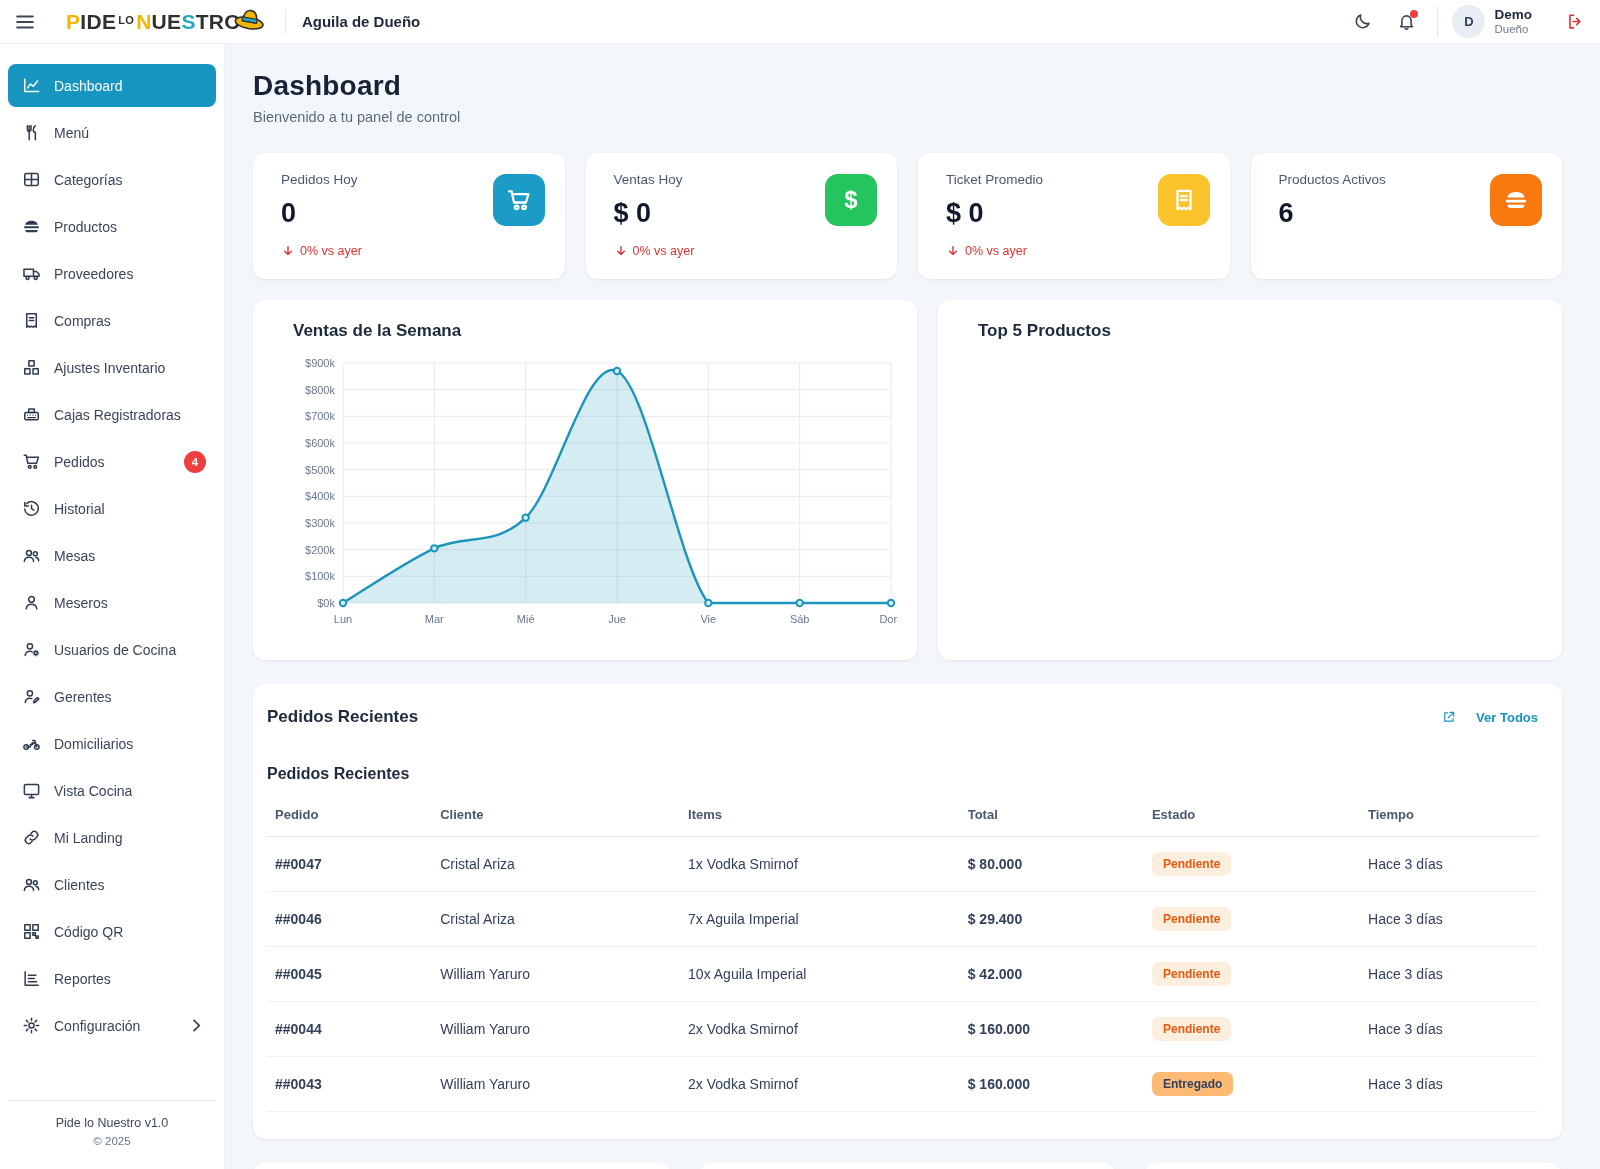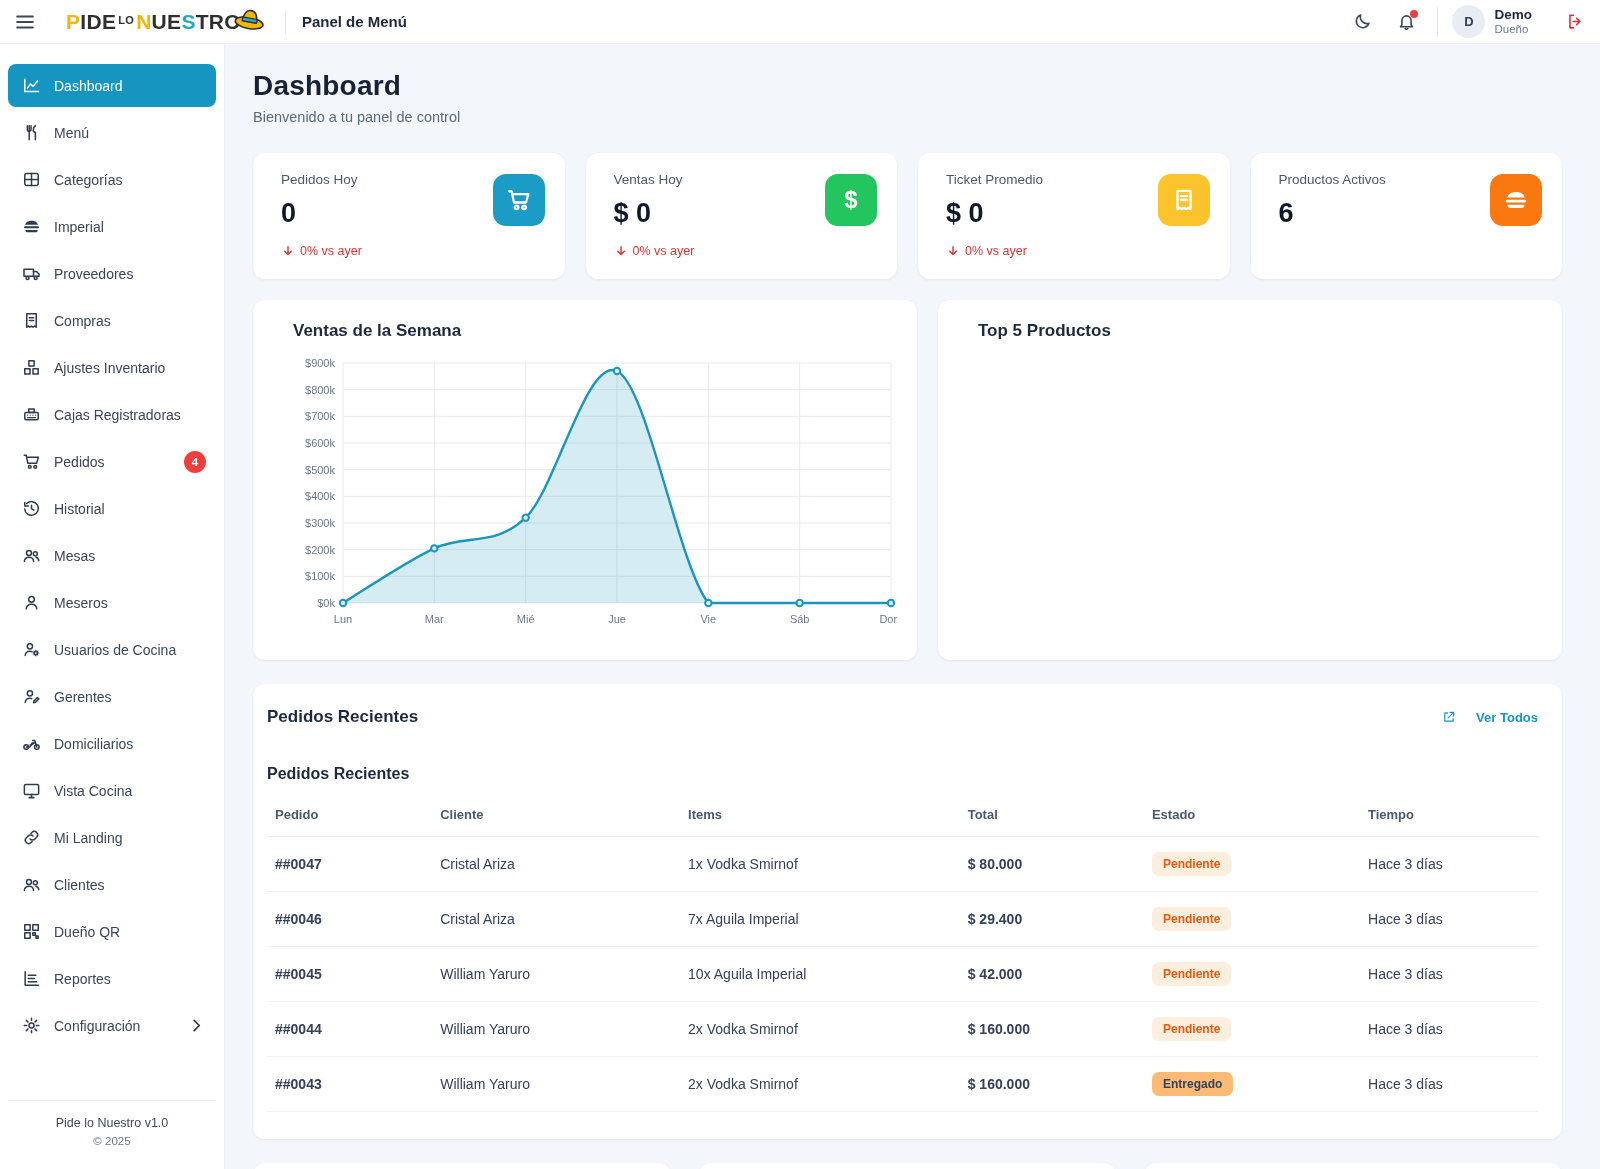--- a/index.html
+++ b/index.html
@@ -117,21 +117,21 @@
       <span class="seg" style="color: rgb(47, 47, 47);">O</span>
       <span class="ic brand-hat">
         <svg viewBox="0 0 32 26">
           <ellipse cx="16" cy="18" rx="14" ry="5.6" fill="#f2b705" stroke="#2f2f2f" stroke-width="1.6"></ellipse>
           <path d="M9 17c0-7 2.4-11.5 7-11.5S23 10 23 17z" fill="#f2b705" stroke="#2f2f2f" stroke-width="1.6"></path>
           <rect x="8.6" y="13.2" width="14.8" height="3.8" rx="1.4" fill="#25a8c4" stroke="#2f2f2f" stroke-width="1.2"></rect>
         </svg>
       </span>
     </div>
   <div class="hdr-divider"></div>
-  <div class="hdr-title">Panel de Menú</div>
+  <div class="hdr-title">Aguila de Dueño</div>
   <div class="hdr-right">
     <div class="hdr-btn">
       <span class="ic">
           <svg viewBox="0 0 24 24" fill="none" stroke="currentColor" stroke-width="2" stroke-linecap="round" stroke-linejoin="round">
             <path d="M20.2 14.2A8.2 8.2 0 0 1 9.8 3.8a8.2 8.2 0 1 0 10.4 10.4z"></path>
           </svg>
         </span>
     </div>
     <div class="hdr-btn">
       <span class="ic">
@@ -192,21 +192,21 @@
         <span>Categorías</span>
       </div>
       <div class="side-item">
         <span class="ic">
           <svg viewBox="0 0 24 24" fill="none" stroke="currentColor" stroke-width="1.9" stroke-linecap="round" stroke-linejoin="round">
             <path d="M4 9.8C4.4 6.6 7.8 4.6 12 4.6s7.6 2 8 5.2z" fill="currentColor" stroke="none"></path>
             <path d="M3.8 13h16.4" stroke-width="2.6"></path>
             <path d="M4.2 16.3h15.6c0 1.8-1 3.1-2.6 3.1H6.8c-1.6 0-2.6-1.3-2.6-3.1z" fill="currentColor" stroke="none"></path>
           </svg>
         </span>
-        <span>Imperial</span>
+        <span>Productos</span>
       </div>
       <div class="side-item">
         <span class="ic">
           <svg viewBox="0 0 24 24" fill="none" stroke="currentColor" stroke-width="1.9" stroke-linecap="round" stroke-linejoin="round">
             <path d="M2.5 6.5h12v9h-12z"></path>
             <path d="M14.5 9.5h3.7l3.3 3.2v2.8h-7"></path>
             <circle cx="7" cy="17.8" r="1.9"></circle>
             <circle cx="17.3" cy="17.8" r="1.9"></circle>
           </svg>
         </span>
@@ -345,21 +345,21 @@
       </div>
       <div class="side-item">
         <span class="ic">
           <svg viewBox="0 0 24 24" fill="none" stroke="currentColor" stroke-width="1.9" stroke-linecap="round" stroke-linejoin="round">
             <rect x="3.5" y="3.5" width="6.8" height="6.8"></rect>
             <rect x="13.7" y="3.5" width="6.8" height="6.8"></rect>
             <rect x="3.5" y="13.7" width="6.8" height="6.8"></rect>
             <path d="M13.7 13.7h3.1v3.1h-3.1zM17.6 17.6h2.9v2.9h-2.9z"></path>
           </svg>
         </span>
-        <span>Dueño QR</span>
+        <span>Código QR</span>
       </div>
       <div class="side-item">
         <span class="ic">
           <svg viewBox="0 0 24 24" fill="none" stroke="currentColor" stroke-width="1.9" stroke-linecap="round" stroke-linejoin="round">
             <path d="M4 3.5v17h16.5"></path>
             <path d="M8 8h9.5M8 12h7.5M8 16h10.5"></path>
           </svg>
         </span>
         <span>Reportes</span>
       </div>

